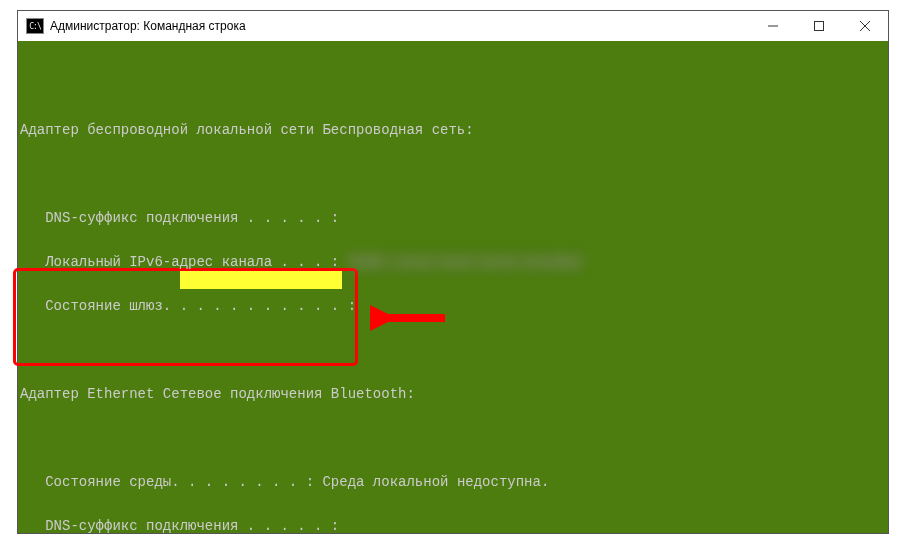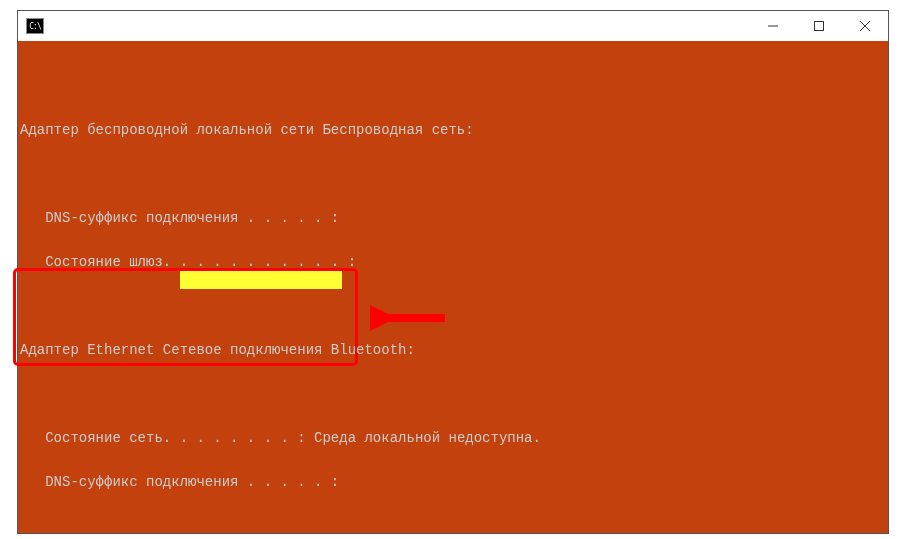--- a/index.html
+++ b/index.html
@@ -27,21 +27,21 @@
     letter-spacing:-1px;
   }
   .title-right { display:flex; height:100%; }
   .win-btn {
     width:46px; height:100%; display:flex; align-items:center; justify-content:center;
     color:#333; font-size:11px;
   }
   .win-btn svg { display:block; }
   .client {
     position:absolute; left:0; right:0; top:30px; bottom:0;
-    background:#c2410c; color:#ccc;
+    background:#4d7c0f; color:#ccc;
     font-family:Consolas, "Courier New", monospace;
     font-size:14px; line-height:22px;
     padding:12px 0 0 2px;
     white-space:pre; overflow:hidden;
   }
   .line { display:block; }
   .blur {
     display:inline-block; color:transparent;
     text-shadow:0 0 8px #999;
     filter:blur(4px);
@@ -63,20 +63,21 @@
   .dots { letter-spacing:0px; }
 </style>
 </head>
 <body>
 
 <div class="window">
 
   <div class="titlebar">
     <div class="title-left">
       <span class="app-icon">C:\</span>
+      <span>Администратор: Командная строка</span>
     </div>
     <div class="title-right">
       <div class="win-btn">
         <svg width="12" height="12">
             <line x1="1" y1="6" x2="11" y2="6" stroke="#333" stroke-width="1"></line>
           </svg>
       </div>
       <div class="win-btn">
         <svg width="12" height="12">
             <rect x="1.5" y="1.5" width="9" height="9" fill="none" stroke="#333" stroke-width="1"></rect>
@@ -89,25 +90,26 @@
           </svg>
       </div>
     </div>
   </div>
 
   <div class="client">
     <div class="content">
 <span class="line">Адаптер беспроводной локальной сети Беспроводная сеть:</span>
 <span class="line"> </span>
 <span class="line"><span class="dots">   DNS-суффикс подключения . . . . . :</span></span>
+<span class="line"><span class="dots">   Локальный IPv6-адрес канала . . . : </span><span class="blur">fe80::xxxx:xxxx:xxxx:xxxx%xx</span></span>
 <span class="line"><span class="dots">   Состояние шлюз. . . . . . . . . . . :</span></span>
 <span class="line"> </span>
 <span class="line">Адаптер Ethernet Сетевое подключения Bluetooth:</span>
 <span class="line"> </span>
-<span class="line"><span class="dots">   Состояние сеть. . . . . . . . : </span><span>Среда локальной недоступна.</span></span>
+<span class="line"><span class="dots">   Состояние среды. . . . . . . . : </span><span>Среда локальной недоступна.</span></span>
 <span class="line"><span class="dots">   DNS-суффикс подключения . . . . . :</span></span>
 
 
 
 
 
 
 
 
     </div>

